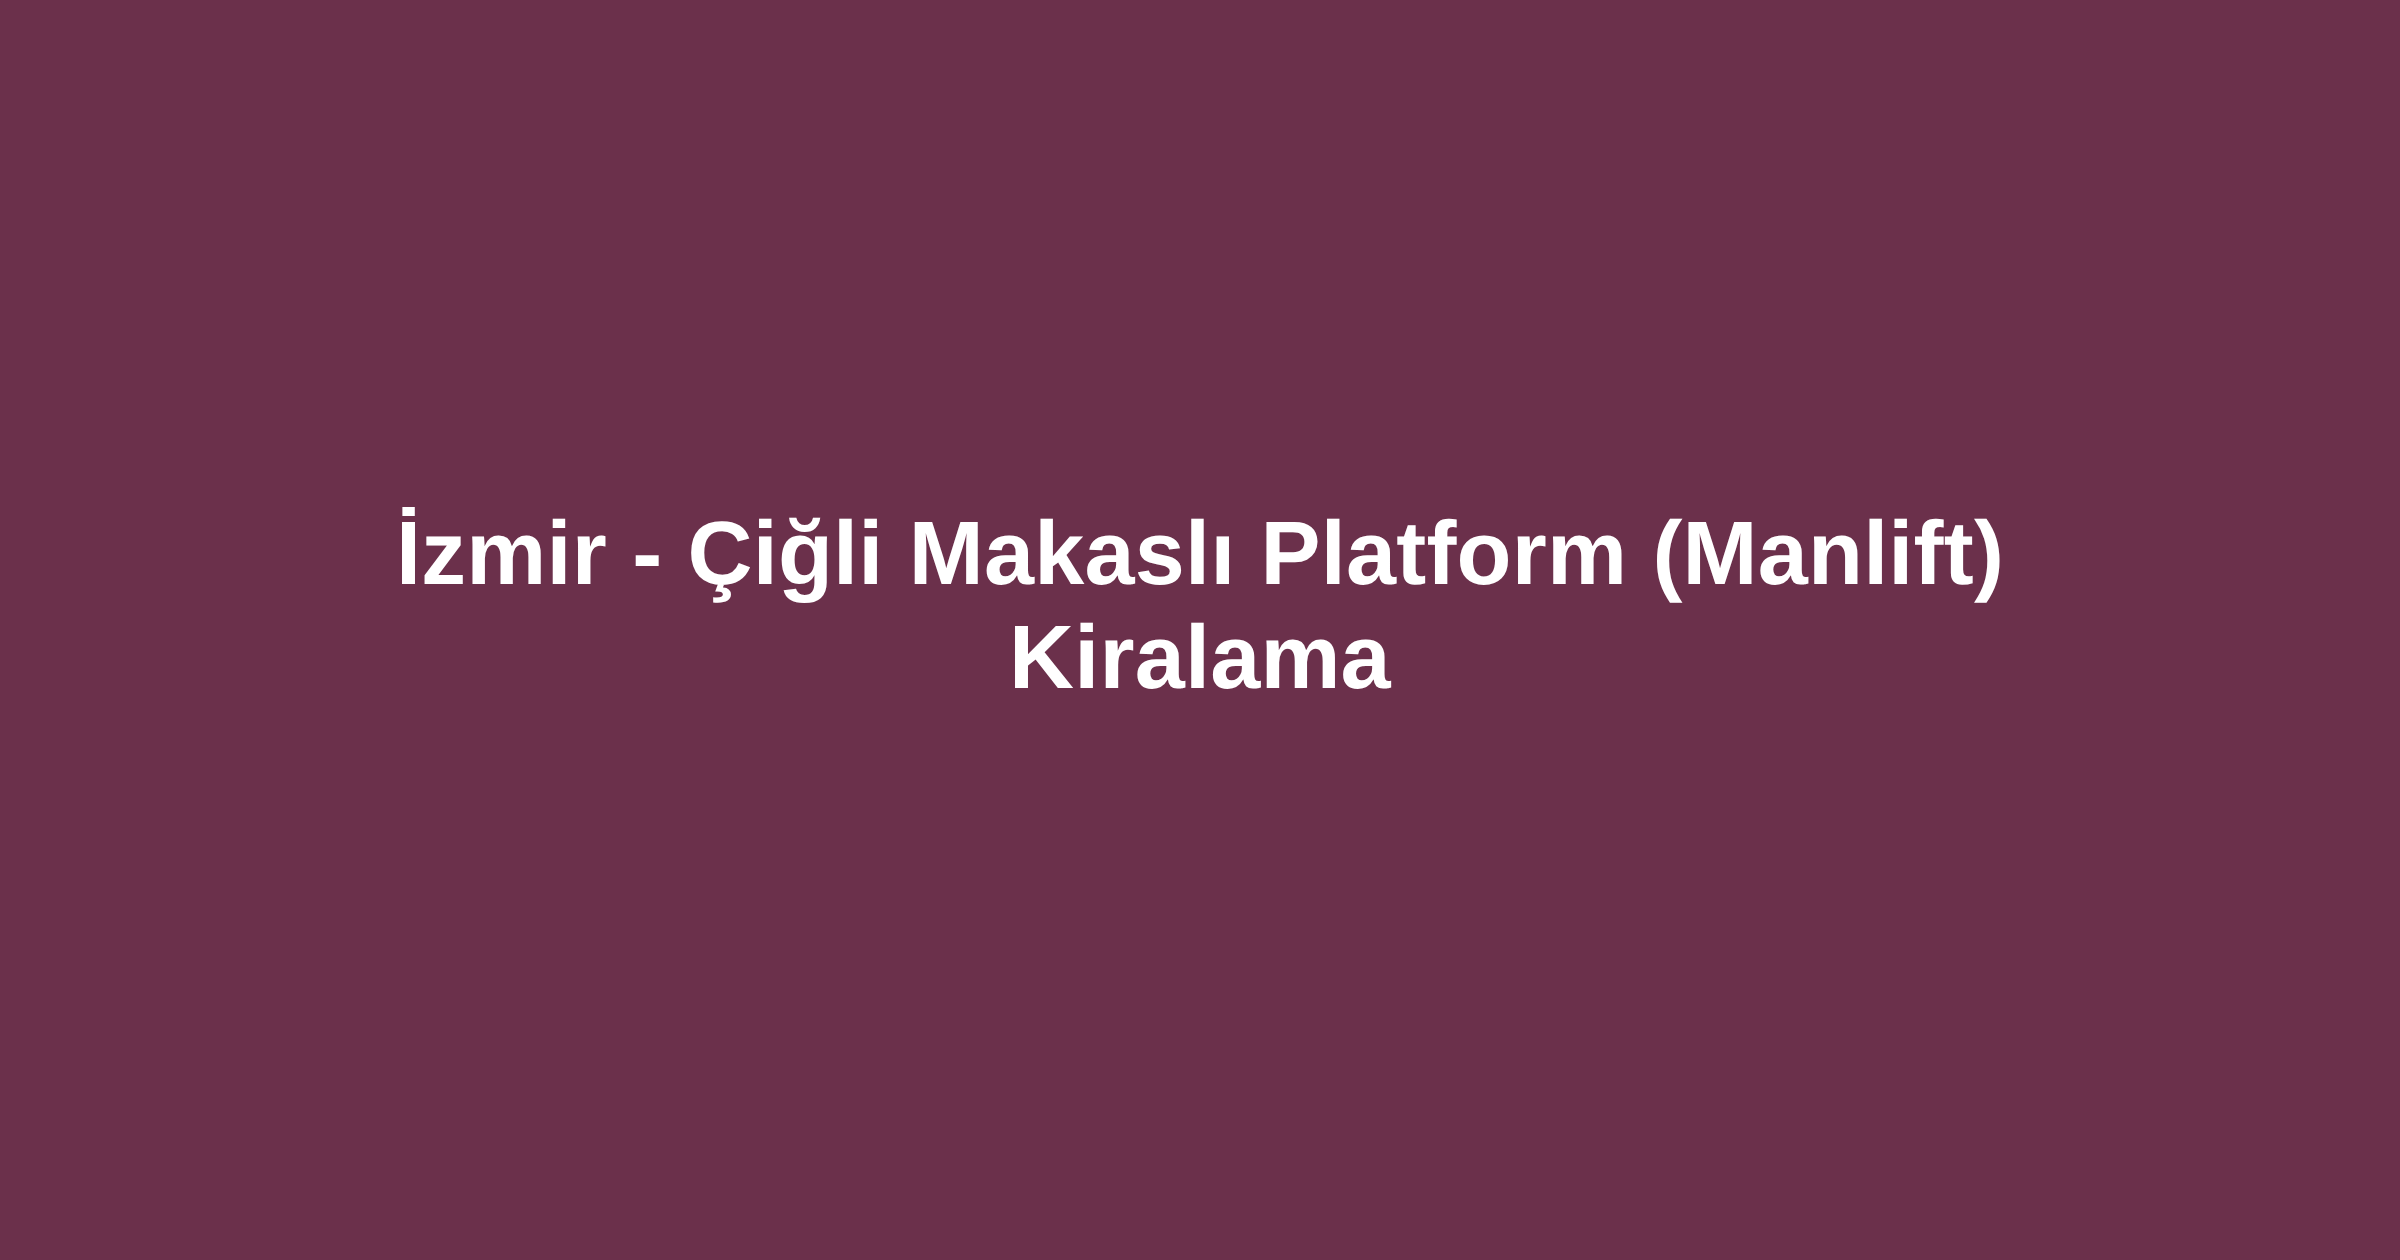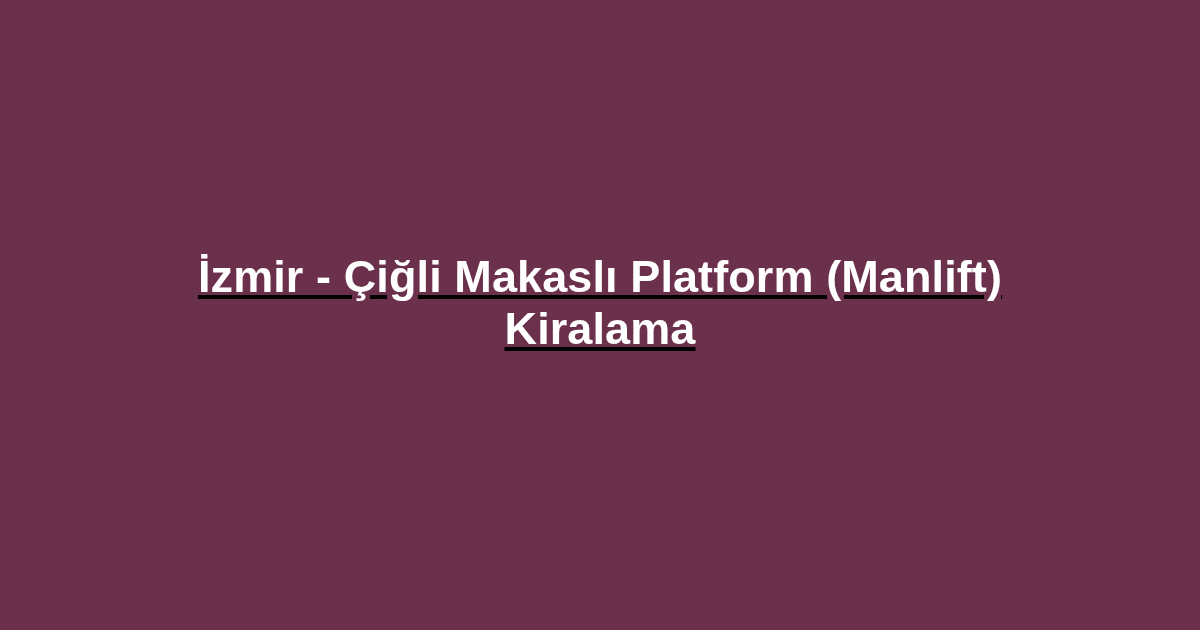--- a/index.html
+++ b/index.html
@@ -30,21 +30,20 @@
   }
 
   
   .title-block {
     box-sizing: border-box;
     width: 100%;
     padding: 0 100px;
     text-align: center;
     
     transform: translateY(-12px);
-    text-decoration: underline;
   }
 
   .og-title {
     margin: 0;
     color: #ffffff;
     font-family: "Liberation Sans", "DejaVu Sans", sans-serif;
     font-size: 45px;
     font-weight: 700;
     line-height: 1.16;
     letter-spacing: 0.1px;

